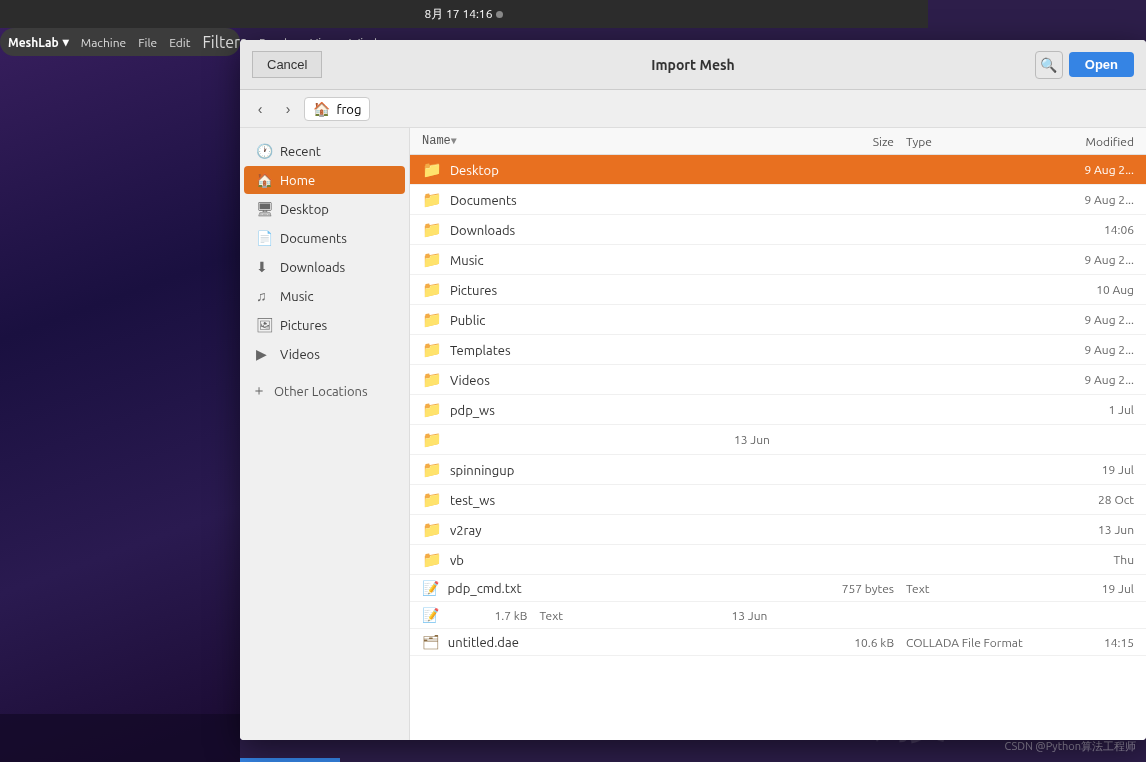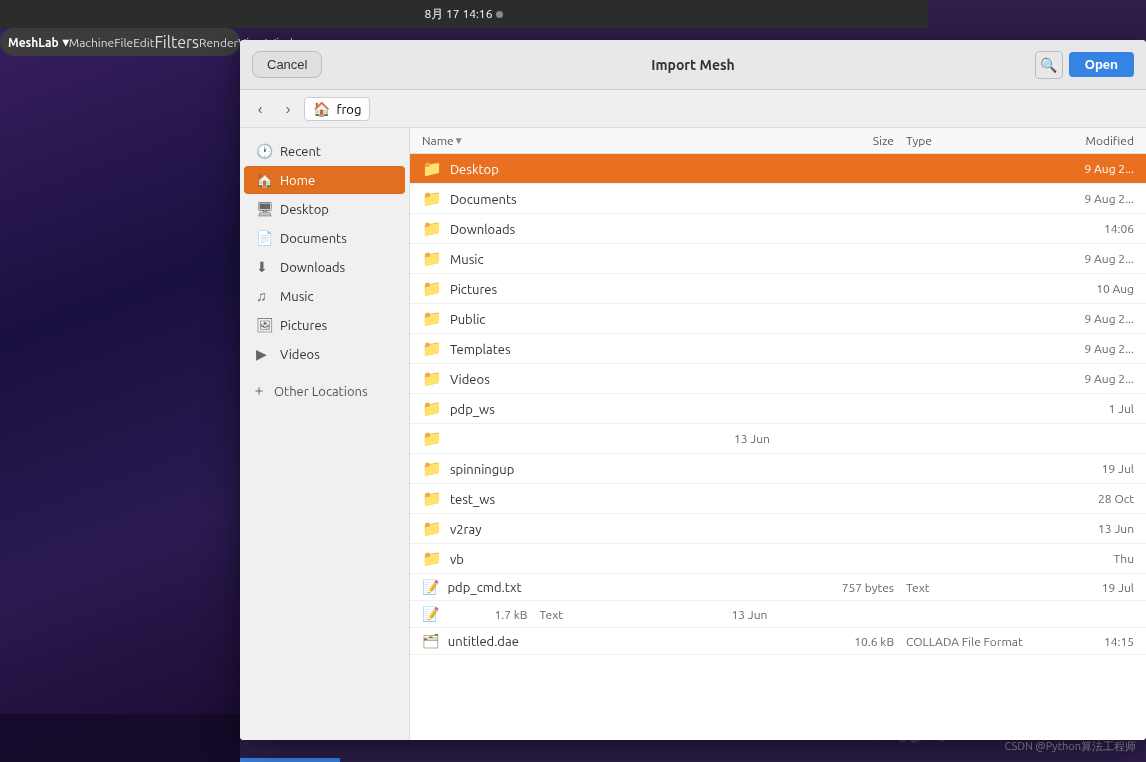--- a/index.html
+++ b/index.html
@@ -55,20 +55,21 @@
       position: absolute;
       top: 28px; left: 0;
       width: 240px;
       height: 28px;
       background: #3c3c3c;
       display: flex;
       align-items: center;
       color: #ddd;
       font-size: 12px;
       padding: 0 8px;
+      gap: 12px;
       border-radius: 14px;
     }
     .menubar-app {
       color: #fff;
       font-weight: bold;
       display: flex;
       align-items: center;
       gap: 4px;
     }
 
@@ -96,21 +97,21 @@
       display: flex;
       align-items: center;
       position: relative;
       flex-shrink: 0;
     }
     .dialog-cancel-btn {
       margin-left: 12px;
       padding: 5px 14px;
       background: #e0e0e0;
       border: 1px solid #bbb;
-      border-radius: 8px;
+      border-radius: 0;
       cursor: pointer;
       font-size: 13px;
       color: #333;
     }
     .dialog-title {
       position: absolute;
       left: 50%;
       transform: translateX(-50%);
       font-size: 14px;
       font-weight: bold;
@@ -249,21 +250,21 @@
       display: flex;
       align-items: center;
       padding: 6px 12px;
       border-bottom: 1px solid #e0e0e0;
       background: #f8f8f8;
       font-size: 12px;
       color: #555;
       position: sticky;
       top: 0;
     }
-    .col-name { flex: 1; display: flex; align-items: center; gap: 0; }
+    .col-name { flex: 1; display: flex; align-items: center; gap: 0; font-family: Liberation Mono, monospace; }
     .col-size { width: 80px; text-align: right; }
     .col-type { width: 160px; padding-left: 12px; }
     .col-modified { width: 80px; text-align: right; }
     .sort-icon { font-size: 10px; color: #888; }
 
     .file-row {
       display: flex;
       align-items: center;
       padding: 5px 12px;
       cursor: pointer;

